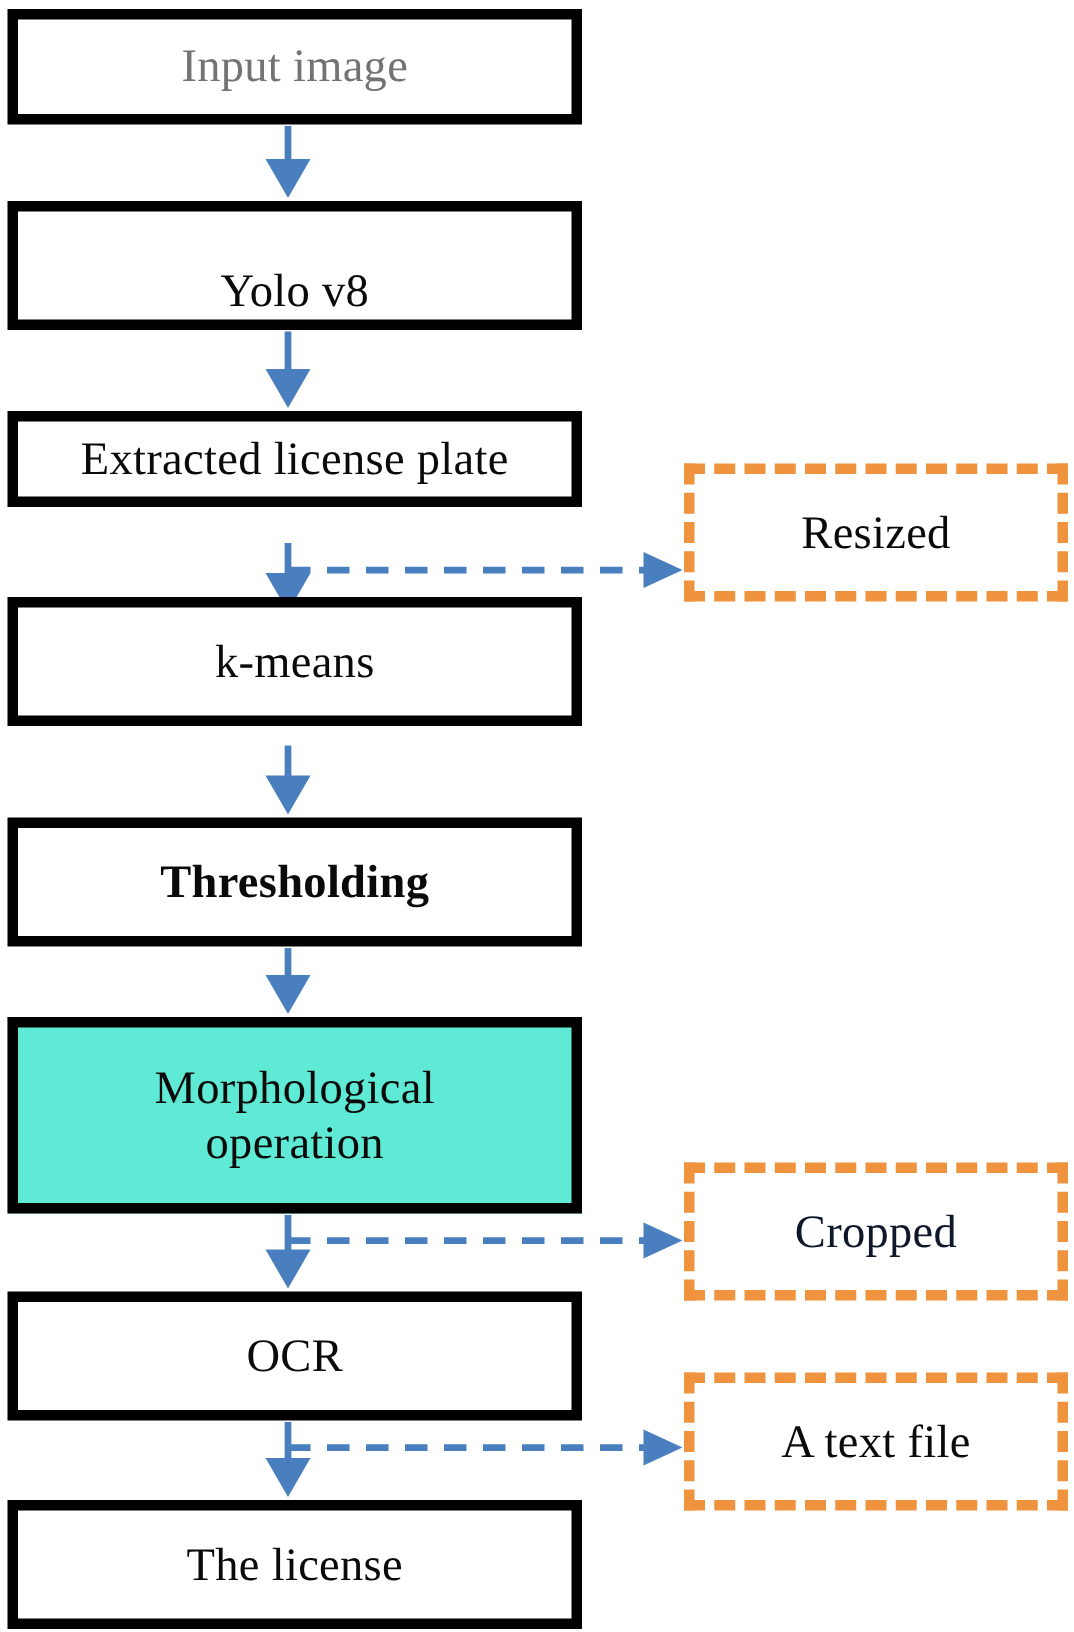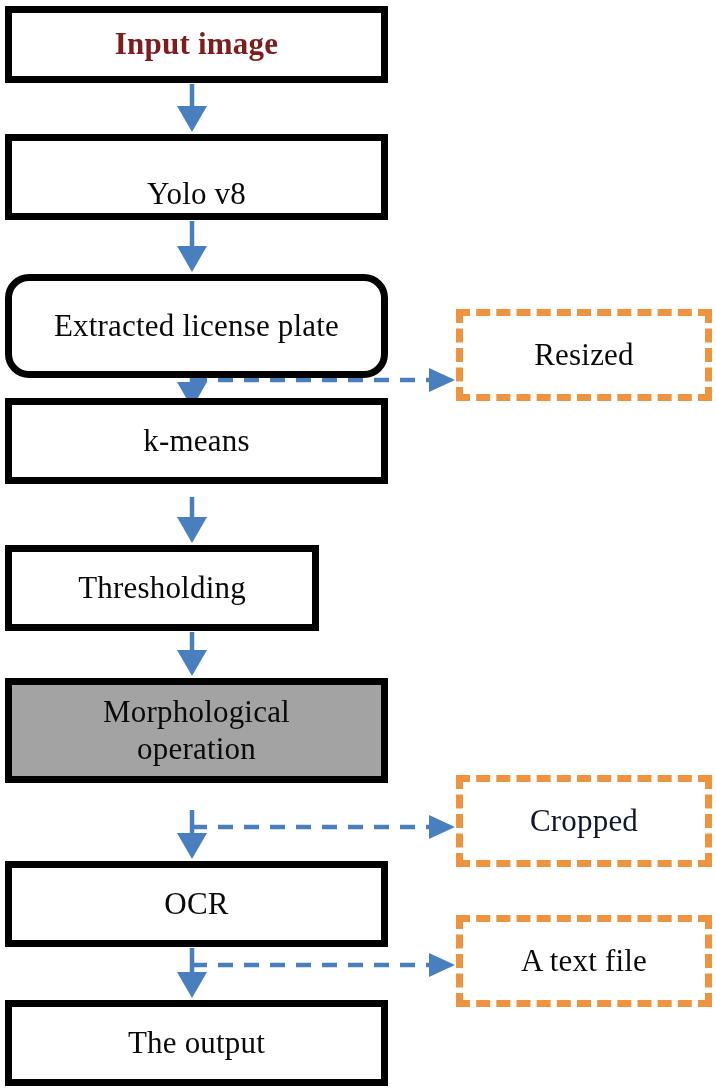--- a/index.html
+++ b/index.html
@@ -103,43 +103,43 @@
         <polygon points="429,815 429,839 455,827" fill="#4a7fbf"></polygon>
       </g>
       <g>
         <line x1="192" y1="965" x2="432" y2="965" stroke="#4a7fbf" stroke-width="4.5" stroke-dasharray="15 11"></line>
         <polygon points="429,953 429,977 455,965" fill="#4a7fbf"></polygon>
       </g>
     </svg>
 
   <div id="node-layer">
       <div class="proc-box" style="left: 5px; top: 6px; width: 383px; height: 77px; border-color: rgb(0, 0, 0); background: rgb(255, 255, 255);">
-        <span class="proc-label" style="color: #7f1d1d; font-weight: bold;">Input image</span>
+        <span class="proc-label" style="color: #737373;">Input image</span>
       </div>
       <div class="proc-box" style="left: 5px; top: 134px; width: 383px; height: 86px; border-color: rgb(0, 0, 0); background: rgb(255, 255, 255); align-items: flex-end;">
         <span class="proc-label" style="color: rgb(10, 10, 10);">Yolo v8</span>
       </div>
-      <div class="proc-box" style="left: 5px; top: 274px; width: 383px; height: 104px; border-color: rgb(0, 0, 0); background: rgb(255, 255, 255); border-radius: 24px;">
+      <div class="proc-box" style="left: 5px; top: 274px; width: 383px; height: 64px; border-color: rgb(0, 0, 0); background: rgb(255, 255, 255);">
         <span class="proc-label" style="color: rgb(10, 10, 10);">Extracted license plate</span>
       </div>
       <div class="proc-box" style="left: 5px; top: 398px; width: 383px; height: 86px; border-color: rgb(0, 0, 0); background: rgb(255, 255, 255);">
         <span class="proc-label" style="color: rgb(10, 10, 10);">k-means</span>
       </div>
-      <div class="proc-box" style="left: 5px; top: 545px; width: 314px; height: 86px; border-color: rgb(0, 0, 0); background: rgb(255, 255, 255);">
+      <div class="proc-box" style="left: 5px; top: 545px; width: 383px; height: 86px; border-color: rgb(0, 0, 0); background: rgb(255, 255, 255); font-weight: bold;">
         <span class="proc-label" style="color: rgb(10, 10, 10);">Thresholding</span>
       </div>
-      <div class="proc-box" style="left: 5px; top: 678px; width: 383px; height: 105px; border-color: rgb(0, 0, 0); background: #a3a3a3;">
+      <div class="proc-box" style="left: 5px; top: 678px; width: 383px; height: 131px; border-color: rgb(0, 0, 0); background: #5eead4;">
         <span class="proc-label" style="color: rgb(10, 10, 10);">Morphological
 operation</span>
       </div>
       <div class="proc-box" style="left: 5px; top: 861px; width: 383px; height: 86px; border-color: rgb(0, 0, 0); background: rgb(255, 255, 255);">
         <span class="proc-label" style="color: rgb(10, 10, 10);">OCR</span>
       </div>
       <div class="proc-box" style="left: 5px; top: 1000px; width: 383px; height: 86px; border-color: rgb(0, 0, 0); background: rgb(255, 255, 255);">
-        <span class="proc-label" style="color: rgb(10, 10, 10);">The output</span>
+        <span class="proc-label" style="color: rgb(10, 10, 10);">The license</span>
       </div>
       <div class="note-box" style="left: 456px; top: 309px; width: 256px; height: 92px; border-color: rgb(240, 147, 63); background: rgb(255, 255, 255);">
         <span class="note-label" style="color: rgb(10, 10, 10);">Resized</span>
       </div>
       <div class="note-box" style="left: 456px; top: 775px; width: 256px; height: 92px; border-color: rgb(240, 147, 63); background: rgb(255, 255, 255);">
         <span class="note-label" style="color: #0f172a;">Cropped</span>
       </div>
       <div class="note-box" style="left: 456px; top: 915px; width: 256px; height: 92px; border-color: rgb(240, 147, 63); background: rgb(255, 255, 255);">
         <span class="note-label" style="color: rgb(10, 10, 10);">A text file</span>
       </div>

